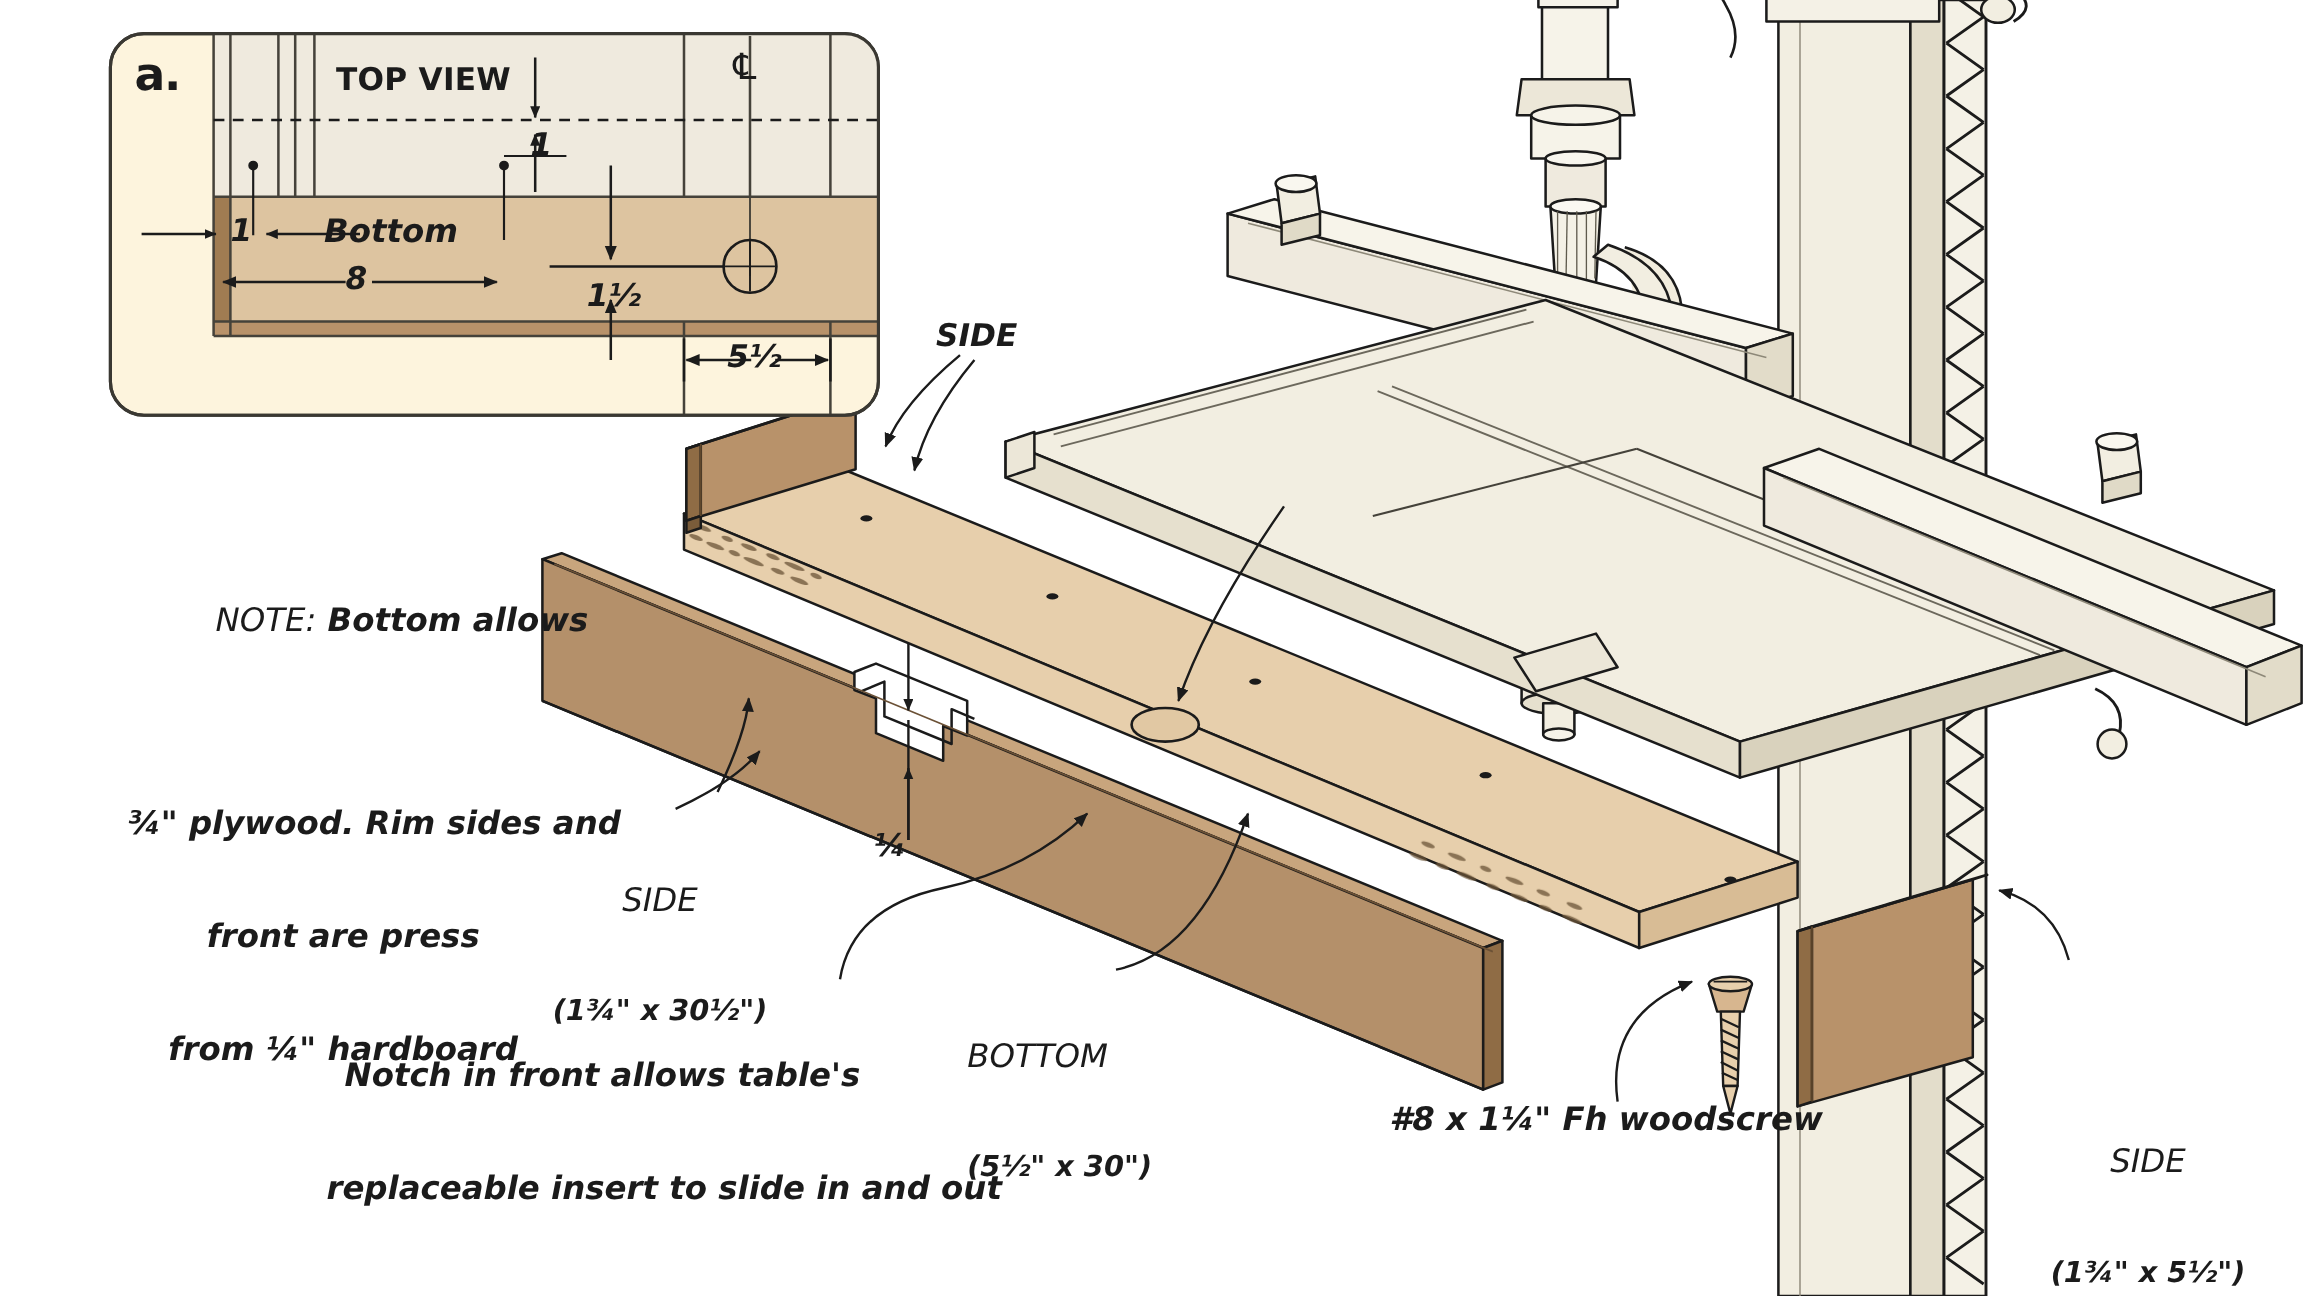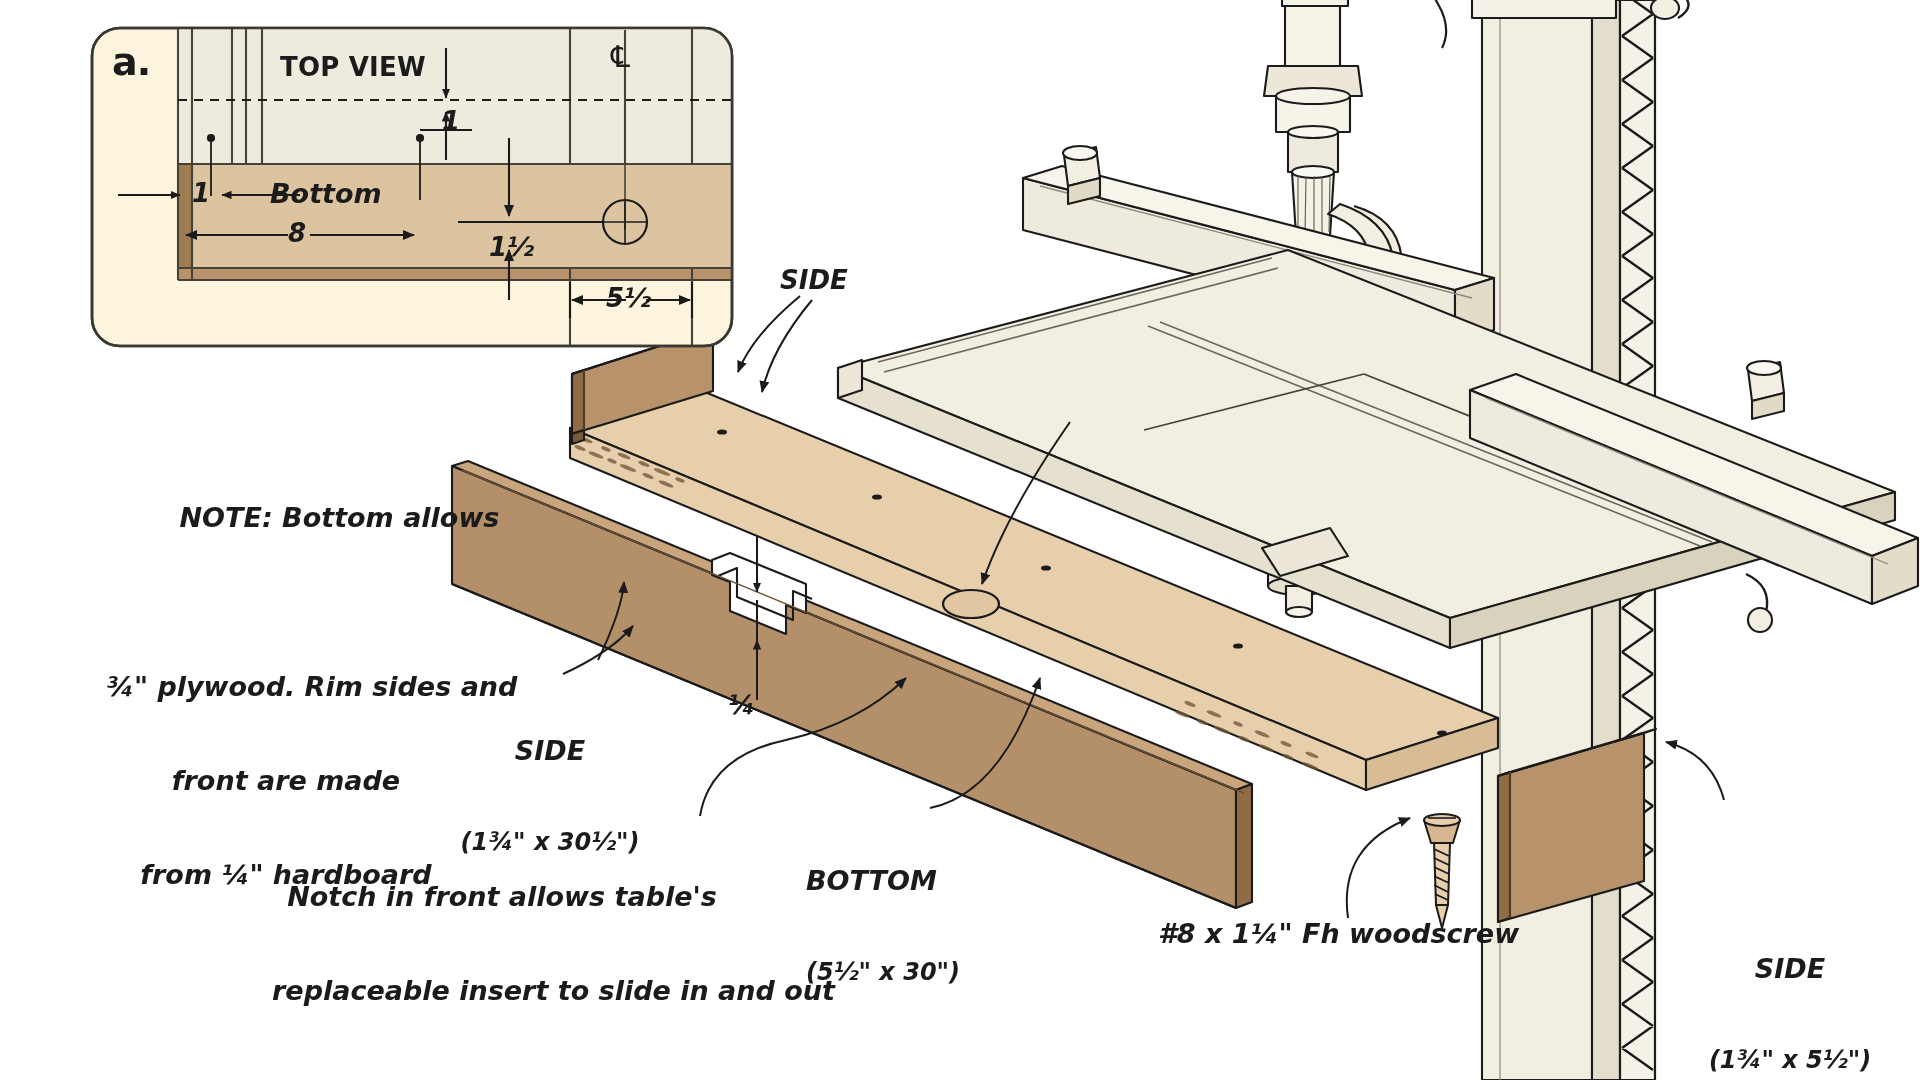--- a/index.html
+++ b/index.html
@@ -24,21 +24,21 @@
     width: 1920px;
     height: 1080px;
   }
   .txt {
     position: absolute;
     color: #1b1b1b;
     white-space: pre;
     line-height: 1.16;
   }
   .ital  { font-style: italic; font-weight: 600; }
-  .boldi { font-style: italic; font-weight: 700; }
+  .boldi { font-style: italic; font-weight: 400; }
   .bold  { font-weight: 800; }
   .ctr   { text-align: center; }
 </style>
 </head>
 <body>
 
 <div id="stage">
 
   <svg class="layer" viewBox="0 0 1920 1080" xmlns="http://www.w3.org/2000/svg">
     <defs>
@@ -402,21 +402,21 @@
 
 
   <div class="txt ctr" style="left:128px; top:408px; width:330px; font-size:27px;">
     <div>
       <span class="boldi">NOTE:</span><span class="ital"> Bottom allows</span>
     </div>
   </div>
 
   <div class="txt ctr" style="left:106px; top:608px; width:360px; font-size:27px;">
     <div class="ital">¾" plywood. Rim sides and</div>
-    <div class="ital">front are made</div>
+    <div class="ital">front are press</div>
     <div class="ital">from ¼" hardboard</div>
   </div>
 
   <div class="txt ctr" style="left:450px; top:672px; width:200px; font-size:27px;">
     <div class="boldi">SIDE</div>
     <div class="ital" style="font-size:24px;">(1¾" x 30½")</div>
   </div>
 
   <div class="txt ital" style="left:728px; top:690px; font-size:26px;">¼</div>
 

